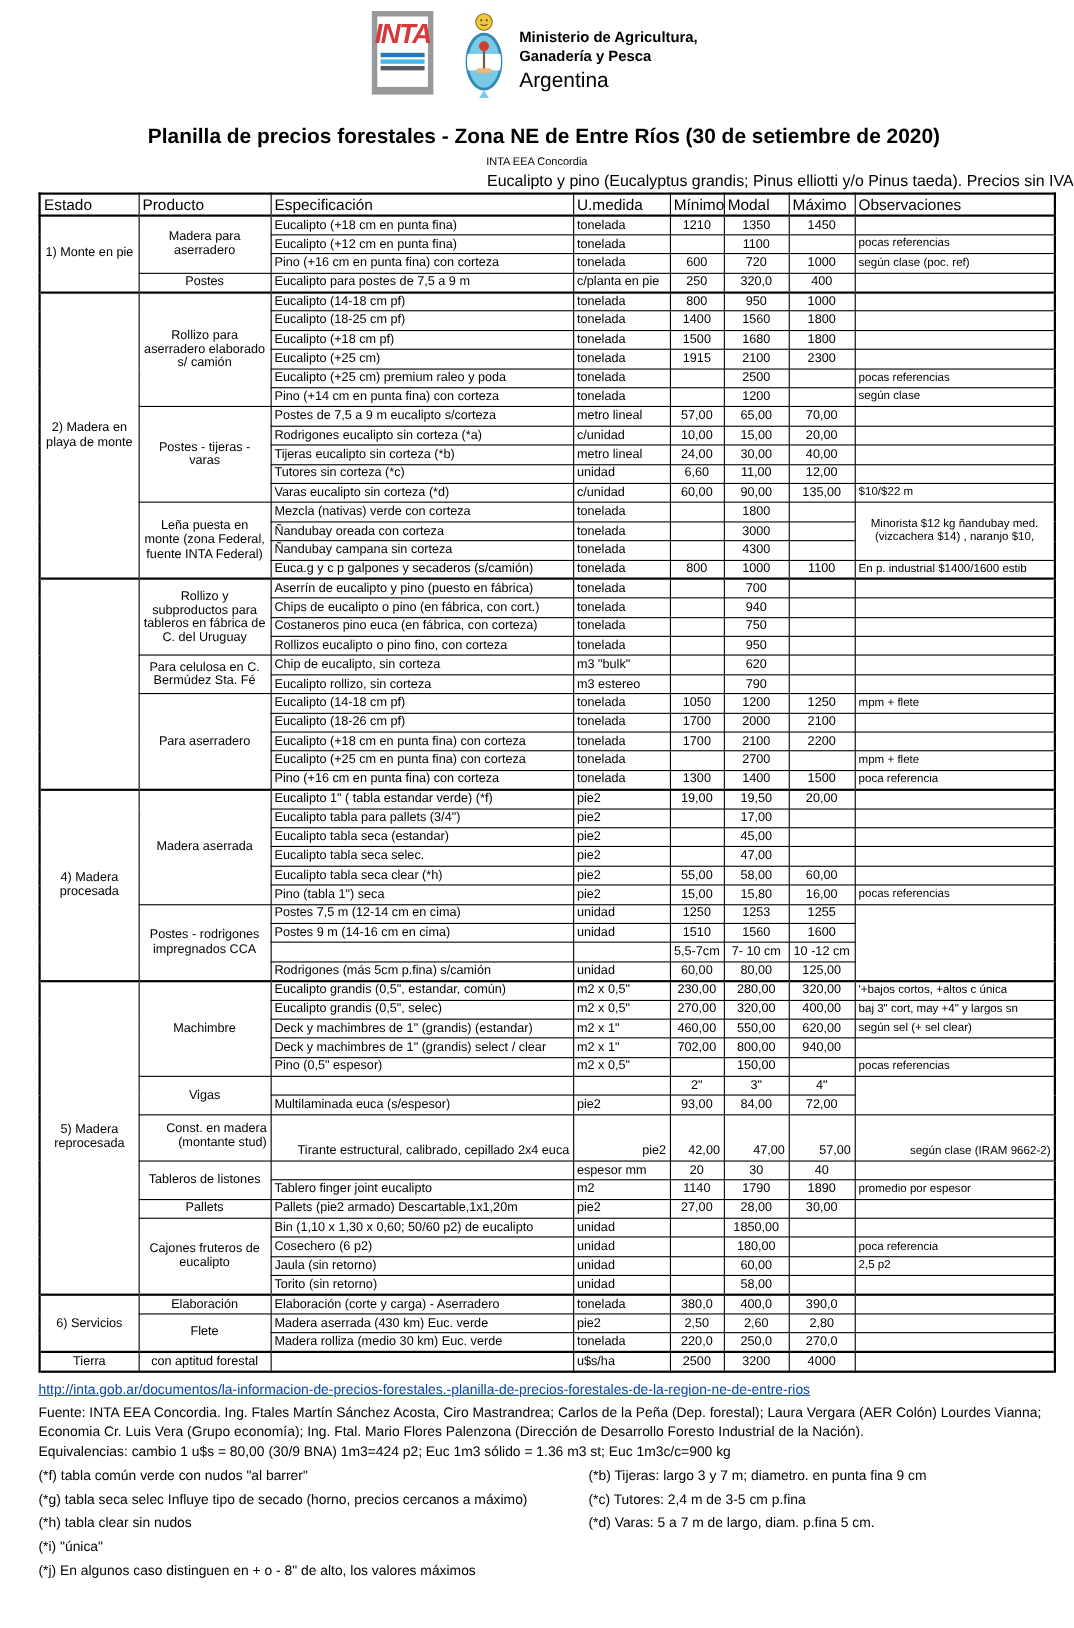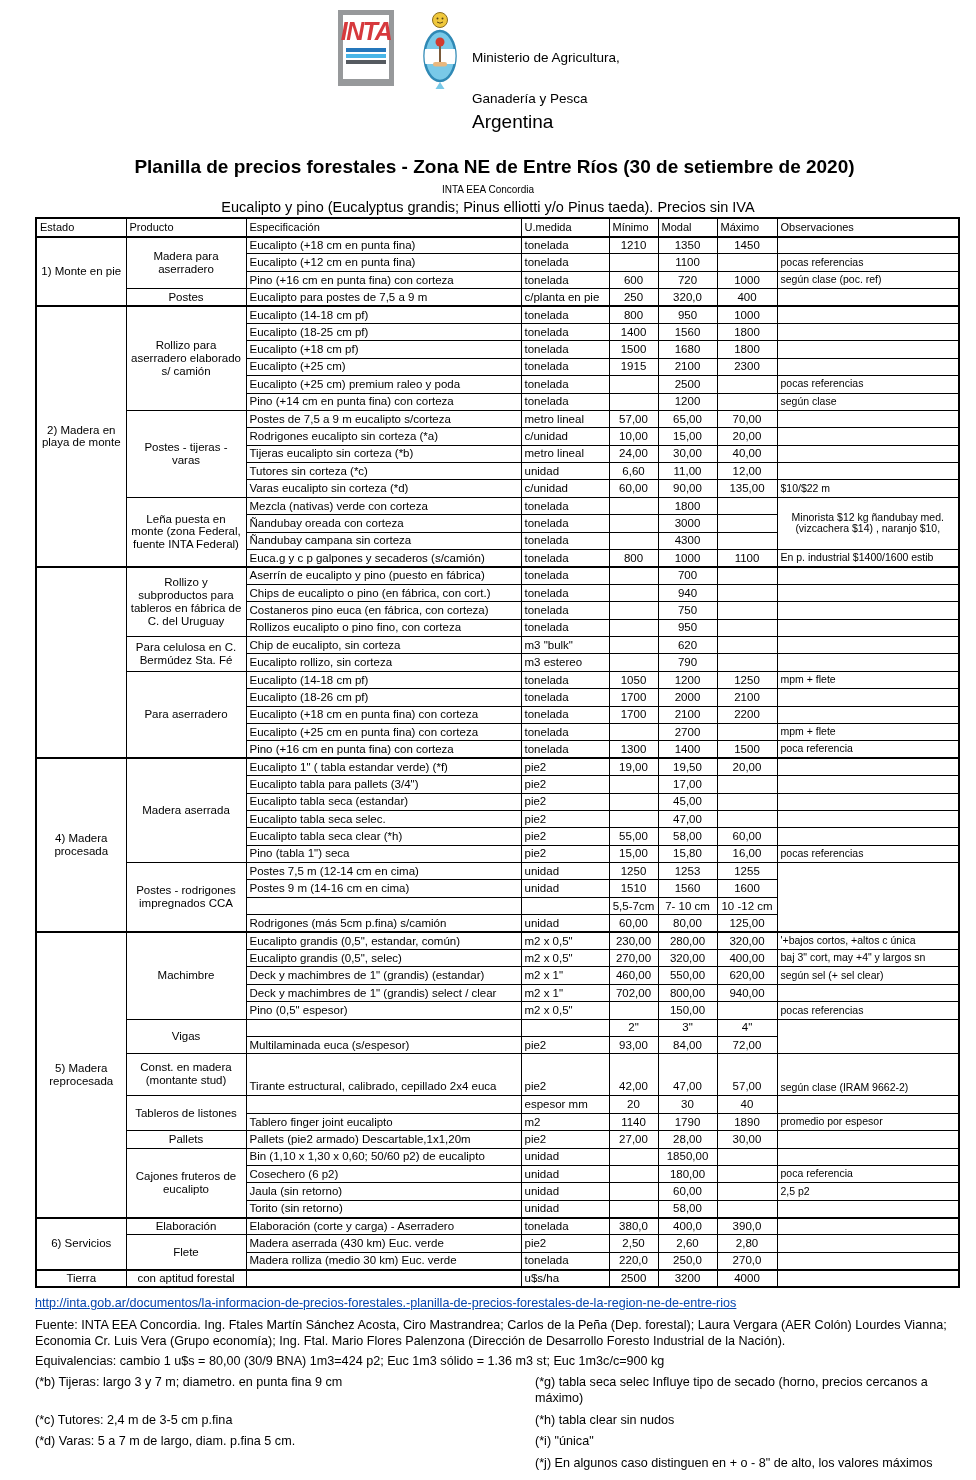--- a/index.html
+++ b/index.html
@@ -13,40 +13,40 @@
   .logos{display:flex;align-items:flex-start;margin:10px 0 0 338px;gap:26px;}
   .inta-logo{background:var(--logo-grey);padding:5px 5px 7px 5px;width:56px;height:76px;}
   .inta-white{background:#fff;width:100%;height:100%;padding:3px 2px 2px 2px;display:flex;flex-direction:column;align-items:center;}
   .inta-word{color:var(--inta-red);font-weight:bold;font-size:25px;letter-spacing:-1.5px;font-style:italic;line-height:1.1;}
   .stripe{width:40px;height:4px;margin-top:2px;}
   .st1{background:var(--stripe-blue);}
   .st2{background:var(--stripe-cyan);}
   .st3{background:var(--stripe-dark);}
   .ministry{display:flex;align-items:flex-start;gap:12px;}
   .ministry-text{margin-top:16px;line-height:1.25;}
-  .mline{font-weight:normal;font-size:13.5px;margin-top:24px;}
+  .mline{font-weight:bold;font-size:13.5px;}
   .mcountry{font-weight:normal;font-size:19px;margin-top:2px;}
   .title{text-align:center;font-weight:bold;font-size:19px;margin-top:22px;padding-left:13px;}
   .subtitle1{text-align:center;font-size:10px;margin-top:6px;}
-  .subtitle2{text-align:center;font-size:14.5px;margin-top:4px;}
+  .subtitle2{text-align:right;font-size:14.5px;margin-top:4px;}
   table.price{border-collapse:collapse;margin:2px 0 0 35px;width:923px;table-layout:fixed;
     border:2px solid #000;font-size:11.5px;}
   col.w-estado{width:90px;} col.w-prod{width:120px;} col.w-spec{width:275px;} col.w-unit{width:88px;}
   col.w-min{width:49px;} col.w-modal{width:59px;} col.w-max{width:60px;} col.w-obs{width:182px;}
-  .price th{border:1px solid #000;font-weight:normal;text-align:left;padding:1px 3px;height:19px;font-size:11px;}
+  .price th{border:1px solid #000;font-weight:normal;text-align:left;padding:1px 3px;height:19px;font-size:14px;}
   .price td{border:1px solid #000;padding:0 3px;height:17.4px;vertical-align:middle;line-height:1.12;overflow:hidden;white-space:nowrap;}
   .price td.c-estado{text-align:center;white-space:normal;border-left-width:2px;}
   .price td.c-prod{text-align:center;white-space:normal;}
   .price td.c-spec{text-align:left;}
   .price td.c-unit{text-align:left;}
   .price td.c-num{text-align:center;}
   .price td.c-obs{text-align:left;font-size:10.5px;border-right-width:2px;white-space:normal;}
   .price td.oc{text-align:center;}
   .price tr.sec td{border-top-width:2px;}
-  .price tr.tall td{height:42px;vertical-align:bottom;padding-bottom:2px;}
+  .price tr.tall td{height:42px;vertical-align:bottom;padding-bottom:2px;text-align:right;}
   .price tr.tall td.c-prod{vertical-align:middle;}
   .price td.nodiv{border-right:none;}
   .footer{margin:5px 18px 0 35px;font-size:12.6px;line-height:1.32;}
   .obs-par{margin-bottom:4px;}
   .src-link{color:var(--link-blue);text-decoration:underline;display:inline-block;margin:2px 0 5px 0;word-break:break-all;}
   .fuente{margin-bottom:3px;}
   .equiv{margin-bottom:4px;}
   .notes{display:grid;grid-template-columns:492px 1fr;column-gap:8px;row-gap:5px;margin-top:3px;}
   .note-cell{min-height:15px;}
 </style>
@@ -609,20 +609,21 @@
         <td class="c-obs"></td>
       </tr>
     </tbody>
 </table>
 
 <div class="footer">
   <a class="src-link" href="#">http://inta.gob.ar/documentos/la-informacion-de-precios-forestales.-planilla-de-precios-forestales-de-la-region-ne-de-entre-rios</a>
   <div class="fuente">Fuente: INTA EEA Concordia. Ing. Ftales Martín Sánchez Acosta, Ciro Mastrandrea; Carlos de la Peña (Dep. forestal); Laura Vergara (AER Colón) Lourdes Vianna; Economia Cr. Luis Vera (Grupo economía); Ing. Ftal. Mario Flores Palenzona (Dirección de Desarrollo Foresto Industrial de la Nación).</div>
   <div class="equiv">Equivalencias: cambio 1 u$s = 80,00 (30/9 BNA)   1m3=424 p2; Euc 1m3 sólido = 1.36 m3 st; Euc 1m3c/c=900 kg</div>
   <div class="notes">
+      <div class="note-cell">(*f) tabla común verde con nudos "al barrer"</div>
       <div class="note-cell">(*b) Tijeras:  largo  3 y 7 m; diametro. en punta fina 9 cm</div>
       <div class="note-cell">(*g) tabla seca selec Influye tipo de secado (horno, precios cercanos a máximo)</div>
       <div class="note-cell">(*c) Tutores: 2,4 m de 3-5 cm p.fina</div>
       <div class="note-cell">(*h) tabla clear sin nudos</div>
       <div class="note-cell">(*d) Varas: 5 a 7 m de largo, diam. p.fina 5 cm.</div>
       <div class="note-cell">(*i) "única"</div>
       <div class="note-cell"></div>
       <div class="note-cell">(*j) En algunos caso distinguen en + o - 8" de alto, los valores máximos</div>
     </div>
 </div>

